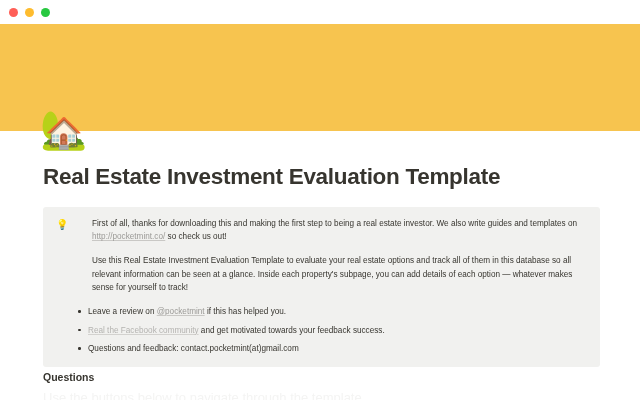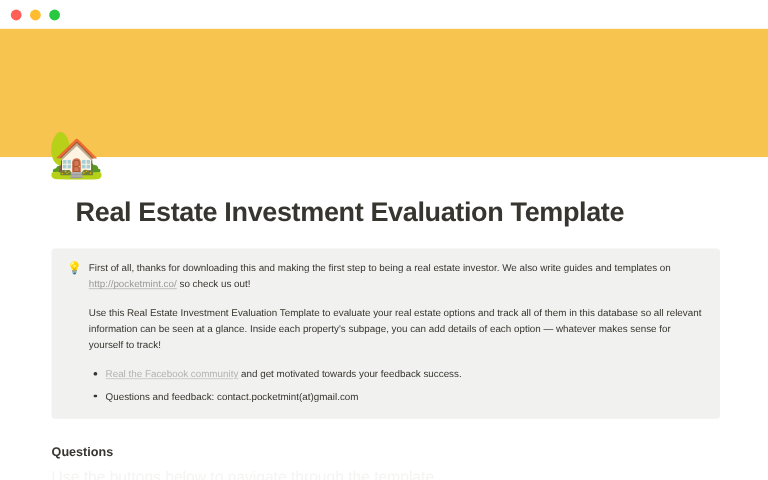--- a/index.html
+++ b/index.html
@@ -49,21 +49,20 @@
   }
 
   #page-title {
     position:absolute; left:43px; top:33px;
     width:560px;
     font-size:22.5px;
     font-weight:bold;
     letter-spacing:-0.3px;
     color:#37352f;
     white-space:nowrap;
-    margin-left:20px;
   }
 
   
   #callout {
     position:absolute; left:43px; top:76px;
     width:557px;
     background:#f1f1ef;
     border-radius:3px;
     padding:10px 14px 12px 13px;
     display:flex;
@@ -77,20 +76,21 @@
     padding-top:1px;
     user-select:none;
   }
   #callout-body { flex:1 1 auto; min-width:0; }
 
   .para {
     font-size:8.2px;
     line-height:13.2px;
     color:#37352f;
     margin-bottom:11px;
+    margin-left:18px;
   }
   .para:last-child { margin-bottom:0; }
 
   ul.bullets {
     list-style:none;
     margin:0; padding:0;
   }
   ul.bullets li {
     position:relative;
     font-size:8.2px;
@@ -161,20 +161,23 @@
 
       <p class="para">
         <span>First of all, thanks for downloading this and making the first step to being a real estate investor. We also write guides and templates on </span><a class="lnk" href="#">http://pocketmint.co/</a><span> so check us out!</span>
       </p>
 
       <p class="para">Use this Real Estate Investment Evaluation Template to evaluate your real estate options and track all of them in this database so all relevant information can be seen at a glance. Inside each property's subpage, you can add details of each option — whatever makes sense for yourself to track!</p>
 
       <ul class="bullets">
 
 
+        <li>
+          <span>Leave a review on </span><a class="lnk" href="#">@pocketmint</a><span> if this has helped you.</span>
+        </li>
 
         <li>
           <span></span><a class="lnk-plain" href="#">Real the Facebook community</a><span> and get motivated towards your feedback success.</span>
         </li>
 
 
         <li>
           <span>Questions and feedback: contact.pocketmint(at)gmail.com</span>
         </li>
 

